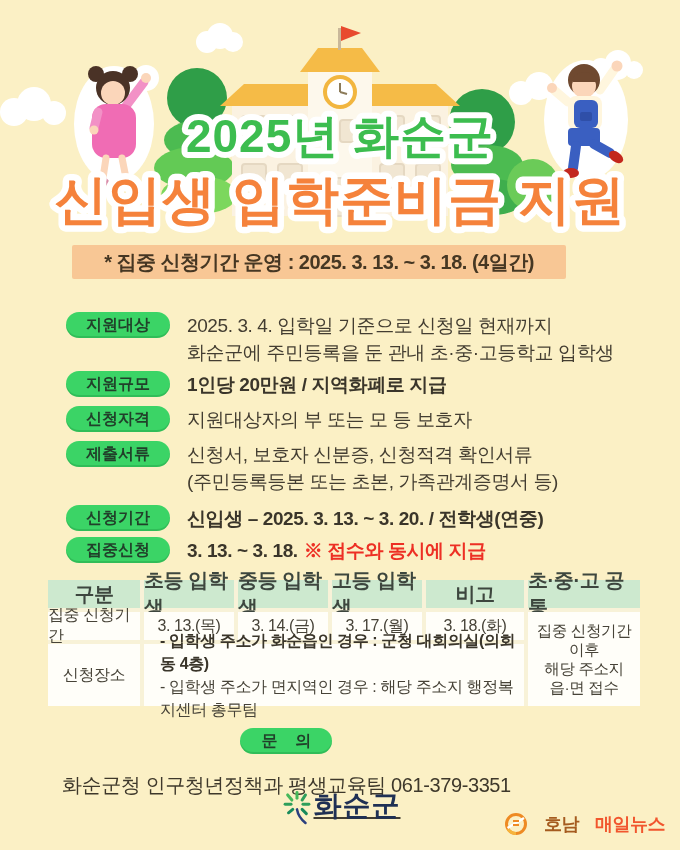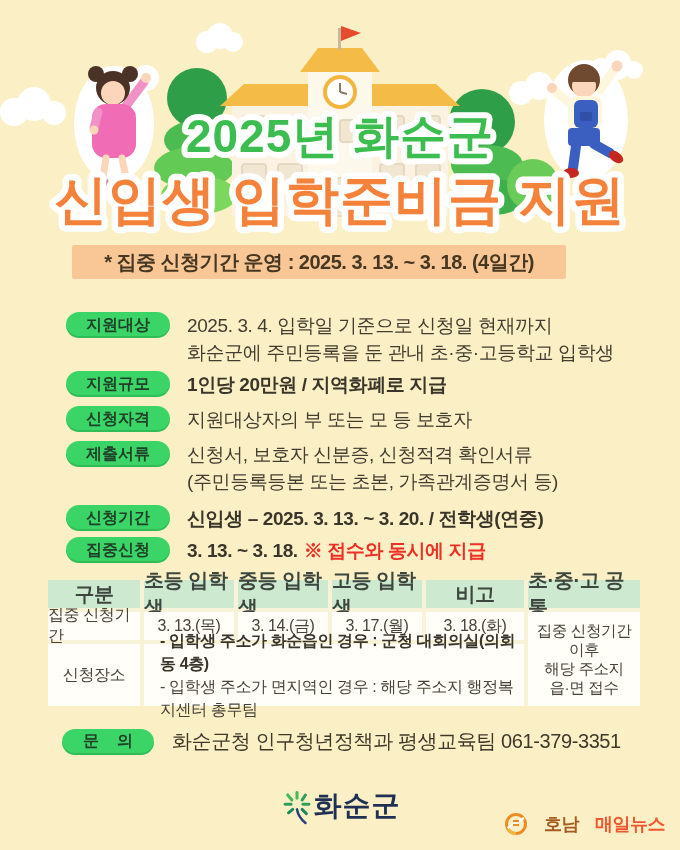--- a/index.html
+++ b/index.html
@@ -43,25 +43,25 @@
     display:flex;align-items:center;justify-content:center;font-size:20px;
   }
   .td{
     background:#FFFEF9;color:#474338;
     display:flex;align-items:center;justify-content:center;
   }
   .td.remark{grid-column:6;grid-row:2 / span 2;flex-direction:column;line-height:19px;font-size:15.5px;text-align:center;}
   .td.place{grid-column:2 / span 4;flex-direction:column;align-items:flex-start;justify-content:center;padding-left:16px;line-height:23px;font-size:16px;}
   .td.place .l1{font-weight:700;color:#3A352A;}
   
-  .contact{position:absolute;left:62px;top:728px;display:flex;align-items:center;gap:18px;}
+  .contact{position:absolute;left:62px;top:728px;display:flex;align-items:center;gap:18px;flex-direction:column;}
   .contact .pill{width:92px;white-space:pre;}
   .contact-text{font-size:20px;color:#3E382B;letter-spacing:-0.4px;}
   
-  .org-logo{position:absolute;left:0;top:786px;width:680px;display:flex;align-items:center;justify-content:center;gap:0;}
+  .org-logo{position:absolute;left:0;top:786px;width:680px;display:flex;align-items:center;justify-content:center;gap:0;text-decoration:underline;}
   .org-name{font-size:28px;font-weight:700;color:#1F3054;letter-spacing:1px;}
   .news-logo{position:absolute;left:504px;top:812px;display:flex;align-items:center;gap:16px;}
   .news-prefix{font-size:18px;font-weight:700;color:#A55B1F;letter-spacing:-0.5px;}
   .news-suffix{font-size:18px;font-weight:700;color:#F1562E;letter-spacing:-0.5px;}
 </style>
 </head>
 <body>
 
 <div class="poster">
 

